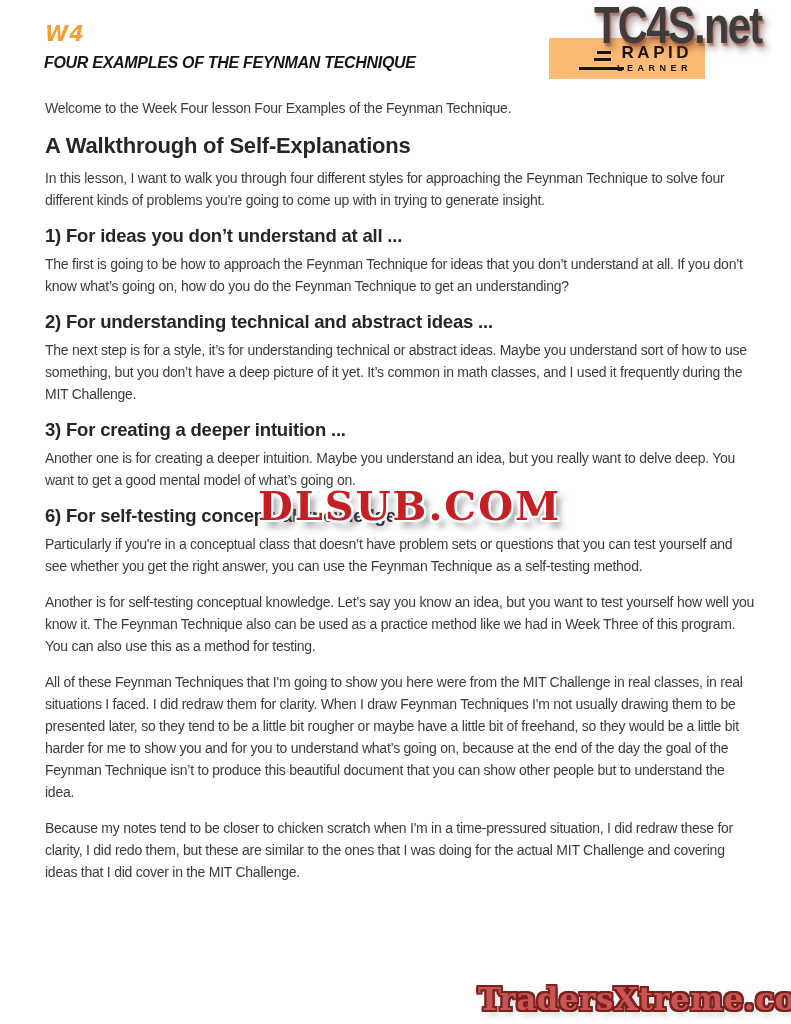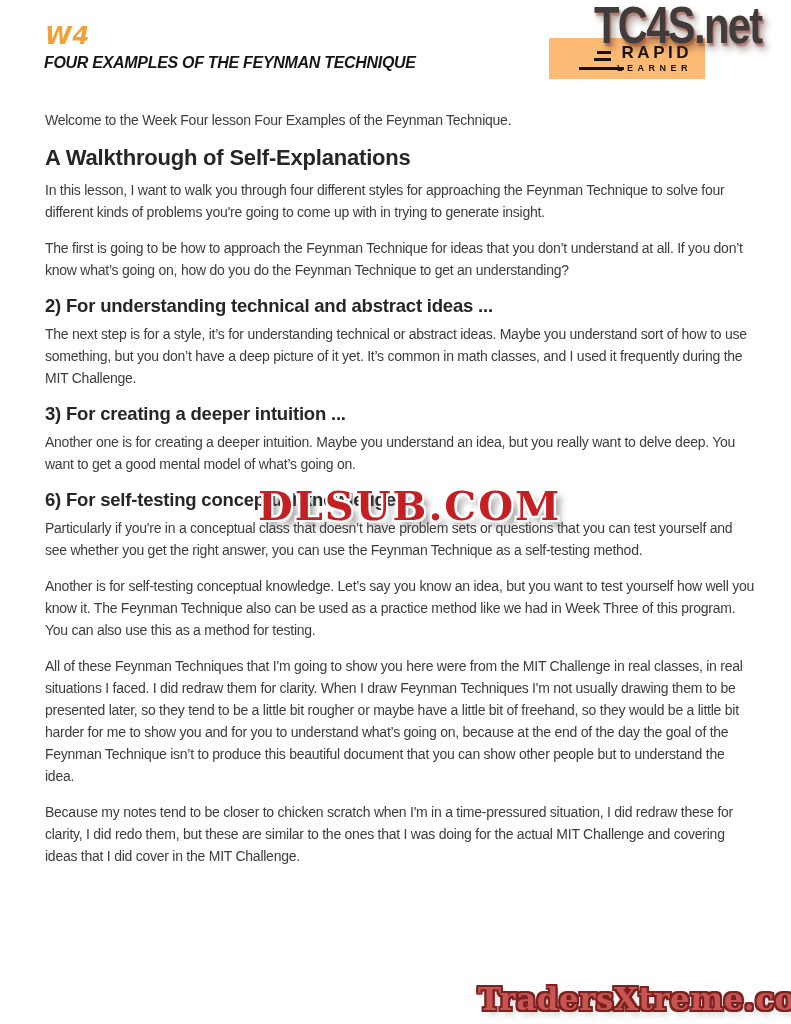--- a/index.html
+++ b/index.html
@@ -4,21 +4,21 @@
 <style>
   html,body{margin:0;padding:0;}
   body{
     width:791px;height:1024px;position:relative;background:#ffffff;
     font-family:"Liberation Sans", sans-serif;color:#3c3c3c;overflow:hidden;
   }
   
   .week-label{
     position:absolute;left:45px;top:22px;
     font-family:"DejaVu Sans", sans-serif;font-weight:bold;font-style:italic;
-    font-size:24px;letter-spacing:1px;color:#f0a236;text-transform:uppercase;
+    font-size:21px;letter-spacing:1px;color:#f0a236;text-transform:uppercase;
   }
   .doc-title{
     position:absolute;left:44px;top:54px;
     font-family:"Liberation Sans", sans-serif;font-weight:bold;font-style:italic;
     font-size:16px;letter-spacing:-0.3px;color:#161616;text-transform:uppercase;
     white-space:nowrap;
   }
   
   .logo-box{
     position:absolute;left:549px;top:38px;width:156px;height:41px;
@@ -57,21 +57,21 @@
     position:absolute;left:478px;top:982px;white-space:nowrap;
     font-family:"DejaVu Serif", serif;font-weight:bold;
     font-size:31px;letter-spacing:0.5px;line-height:1.1;color:#c75552;
     text-shadow:
       -2px -2px 0 #7d2020, 2px -2px 0 #7d2020, -2px 2px 0 #7d2020, 2px 2px 0 #7d2020,
       -2px 0 0 #7d2020, 2px 0 0 #7d2020, 0 -2px 0 #7d2020, 0 2px 0 #7d2020,
       4px 5px 6px rgba(80,80,80,0.30);
   }
   
   .content{
-    position:absolute;left:45px;top:109px;width:712px;
+    position:absolute;left:45px;top:97px;width:712px;
     font-size:14px;letter-spacing:-0.25px;line-height:22px;color:#3c3c3c;
   }
   .content p{margin:0 0 14px;}
   .content h1{
     font-size:22px;line-height:26px;color:#262626;margin:8px 0 8px;
     letter-spacing:-0.2px;font-weight:bold;
   }
   .content h2{
     font-size:18.5px;line-height:22px;color:#262626;margin:14px 0 6px;
     letter-spacing:-0.2px;font-weight:bold;
@@ -91,20 +91,21 @@
   <span class="logo-learner">LEARNER</span>
 </div>
 
 <div class="wm-tc4s">TC4S.net</div>
 
 <div class="content">
   <p>Welcome to the Week Four lesson Four Examples of the Feynman Technique.</p>
   <h1>A Walkthrough of Self-Explanations</h1>
   <p>In this lesson, I want to walk you through four different styles for approaching the Feynman Technique to solve four different kinds of problems you're going to come up with in trying to generate insight.</p>
 
+  <h2>1) For ideas you don’t understand at all ...</h2>
   <p>The first is going to be how to approach the Feynman Technique for ideas that you don’t understand at all. If you don’t know what’s going on, how do you do the Feynman Technique to get an understanding?</p>
 
   <h2>2) For understanding technical and abstract ideas ...</h2>
   <p>The next step is for a style, it’s for understanding technical or abstract ideas. Maybe you understand sort of how to use something, but you don’t have a deep picture of it yet. It’s common in math classes, and I used it frequently during the MIT Challenge.</p>
 
   <h2>3) For creating a deeper intuition ...</h2>
   <p>Another one is for creating a deeper intuition. Maybe you understand an idea, but you really want to delve deep. You want to get a good mental model of what’s going on.</p>
 
   <h2>6) For self-testing conceptual knowledge ...</h2>
   <p>Particularly if you're in a conceptual class that doesn’t have problem sets or questions that you can test yourself and see whether you get the right answer, you can use the Feynman Technique as a self-testing method.</p>

